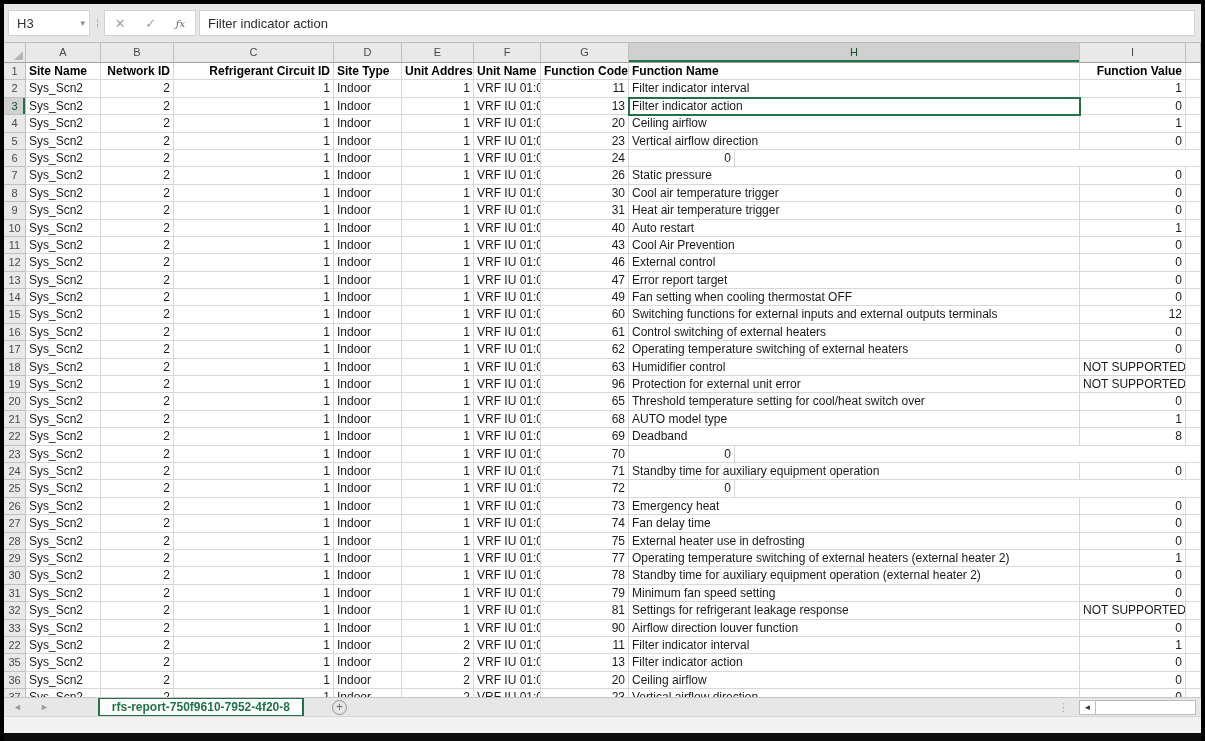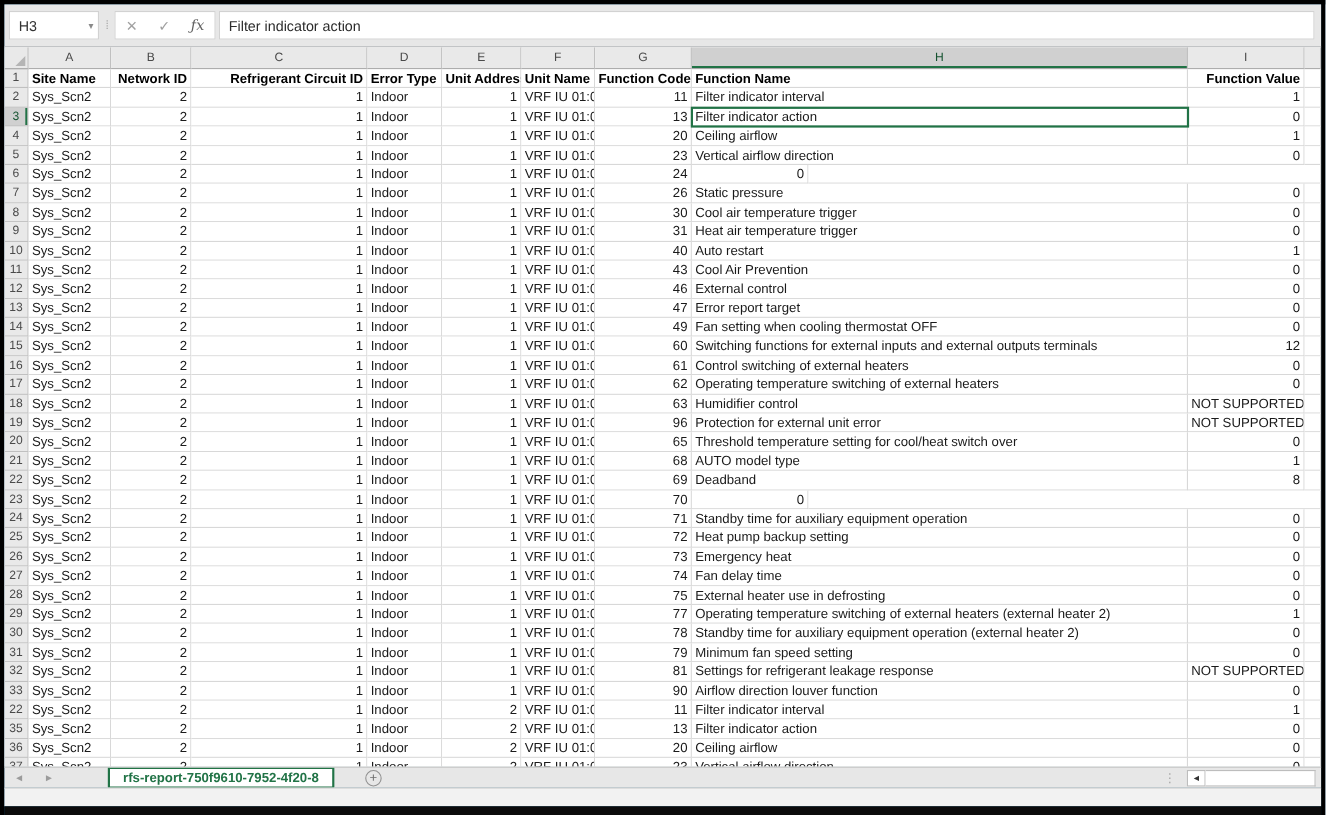--- a/index.html
+++ b/index.html
@@ -37,21 +37,21 @@
     width: 14px; text-align: center;
     color: #a5a5a5; font-size: 11px; letter-spacing: -1px;
   }
   .fx-group {
     width: 92px; height: 26px;
     background: #fff; border: 1px solid #d2d2d2;
     display: flex; align-items: center; justify-content: space-around;
     margin-right: 3px;
   }
   .fx-group .gicon { color: #a0a0a0; font-size: 13px; cursor: default; }
-  .fx-group .fx { color: #606060; font-style: italic; font-family: "DejaVu Serif", serif; font-size: 13px; }
+  .fx-group .fx { color: #606060; font-style: italic; font-family: "DejaVu Serif", serif; font-size: 10px; }
   .finput {
     flex: 1; height: 26px;
     background: #fff; border: 1px solid #d2d2d2;
     display: flex; align-items: center;
     padding: 0 8px;
     font-size: 13px; color: #2b2b2b;
   }
 
   
   .gridwrap {
@@ -192,21 +192,21 @@
         <div class="gcell w7 hdr colhdr">G</div>
         <div class="gcell w8 hdr colhdr sel">H</div>
         <div class="gcell w9 hdr colhdr">I</div>
         <div class="gcell w10 hdr colhdr"></div>
       </div>
       <div class="grid-row">
         <div class="gcell w0 hdr rowhdr">1</div>
         <div class="gcell w1 boldrow">Site Name</div>
         <div class="gcell w2 num boldrow">Network ID</div>
         <div class="gcell w3 num boldrow">Refrigerant Circuit ID</div>
-        <div class="gcell w4 boldrow">Error Type</div>
+        <div class="gcell w4 boldrow">Site Type</div>
         <div class="gcell w5 num boldrow">Unit Address</div>
         <div class="gcell w6 boldrow">Unit Name</div>
         <div class="gcell w7 num boldrow">Function Code</div>
         <div class="gcell w8 boldrow">Function Name</div>
         <div class="gcell w9 num boldrow">Function Value</div>
         <div class="gcell w10"></div>
       </div>
       <div class="grid-row">
         <div class="gcell w0 hdr rowhdr">2</div>
         <div class="gcell w1">Sys_Scn2</div>
@@ -506,21 +506,20 @@
       </div>
       <div class="grid-row">
         <div class="gcell w0 hdr rowhdr">25</div>
         <div class="gcell w1">Sys_Scn2</div>
         <div class="gcell w2 num">2</div>
         <div class="gcell w3 num">1</div>
         <div class="gcell w4">Indoor</div>
         <div class="gcell w5 num">1</div>
         <div class="gcell w6">VRF IU 01:01</div>
         <div class="gcell w7 num">72</div>
-        <div class="gcell w8">Heat pump backup setting</div>
         <div class="gcell w9 num">0</div>
         <div class="gcell w10"></div>
       </div>
       <div class="grid-row">
         <div class="gcell w0 hdr rowhdr">26</div>
         <div class="gcell w1">Sys_Scn2</div>
         <div class="gcell w2 num">2</div>
         <div class="gcell w3 num">1</div>
         <div class="gcell w4">Indoor</div>
         <div class="gcell w5 num">1</div>

